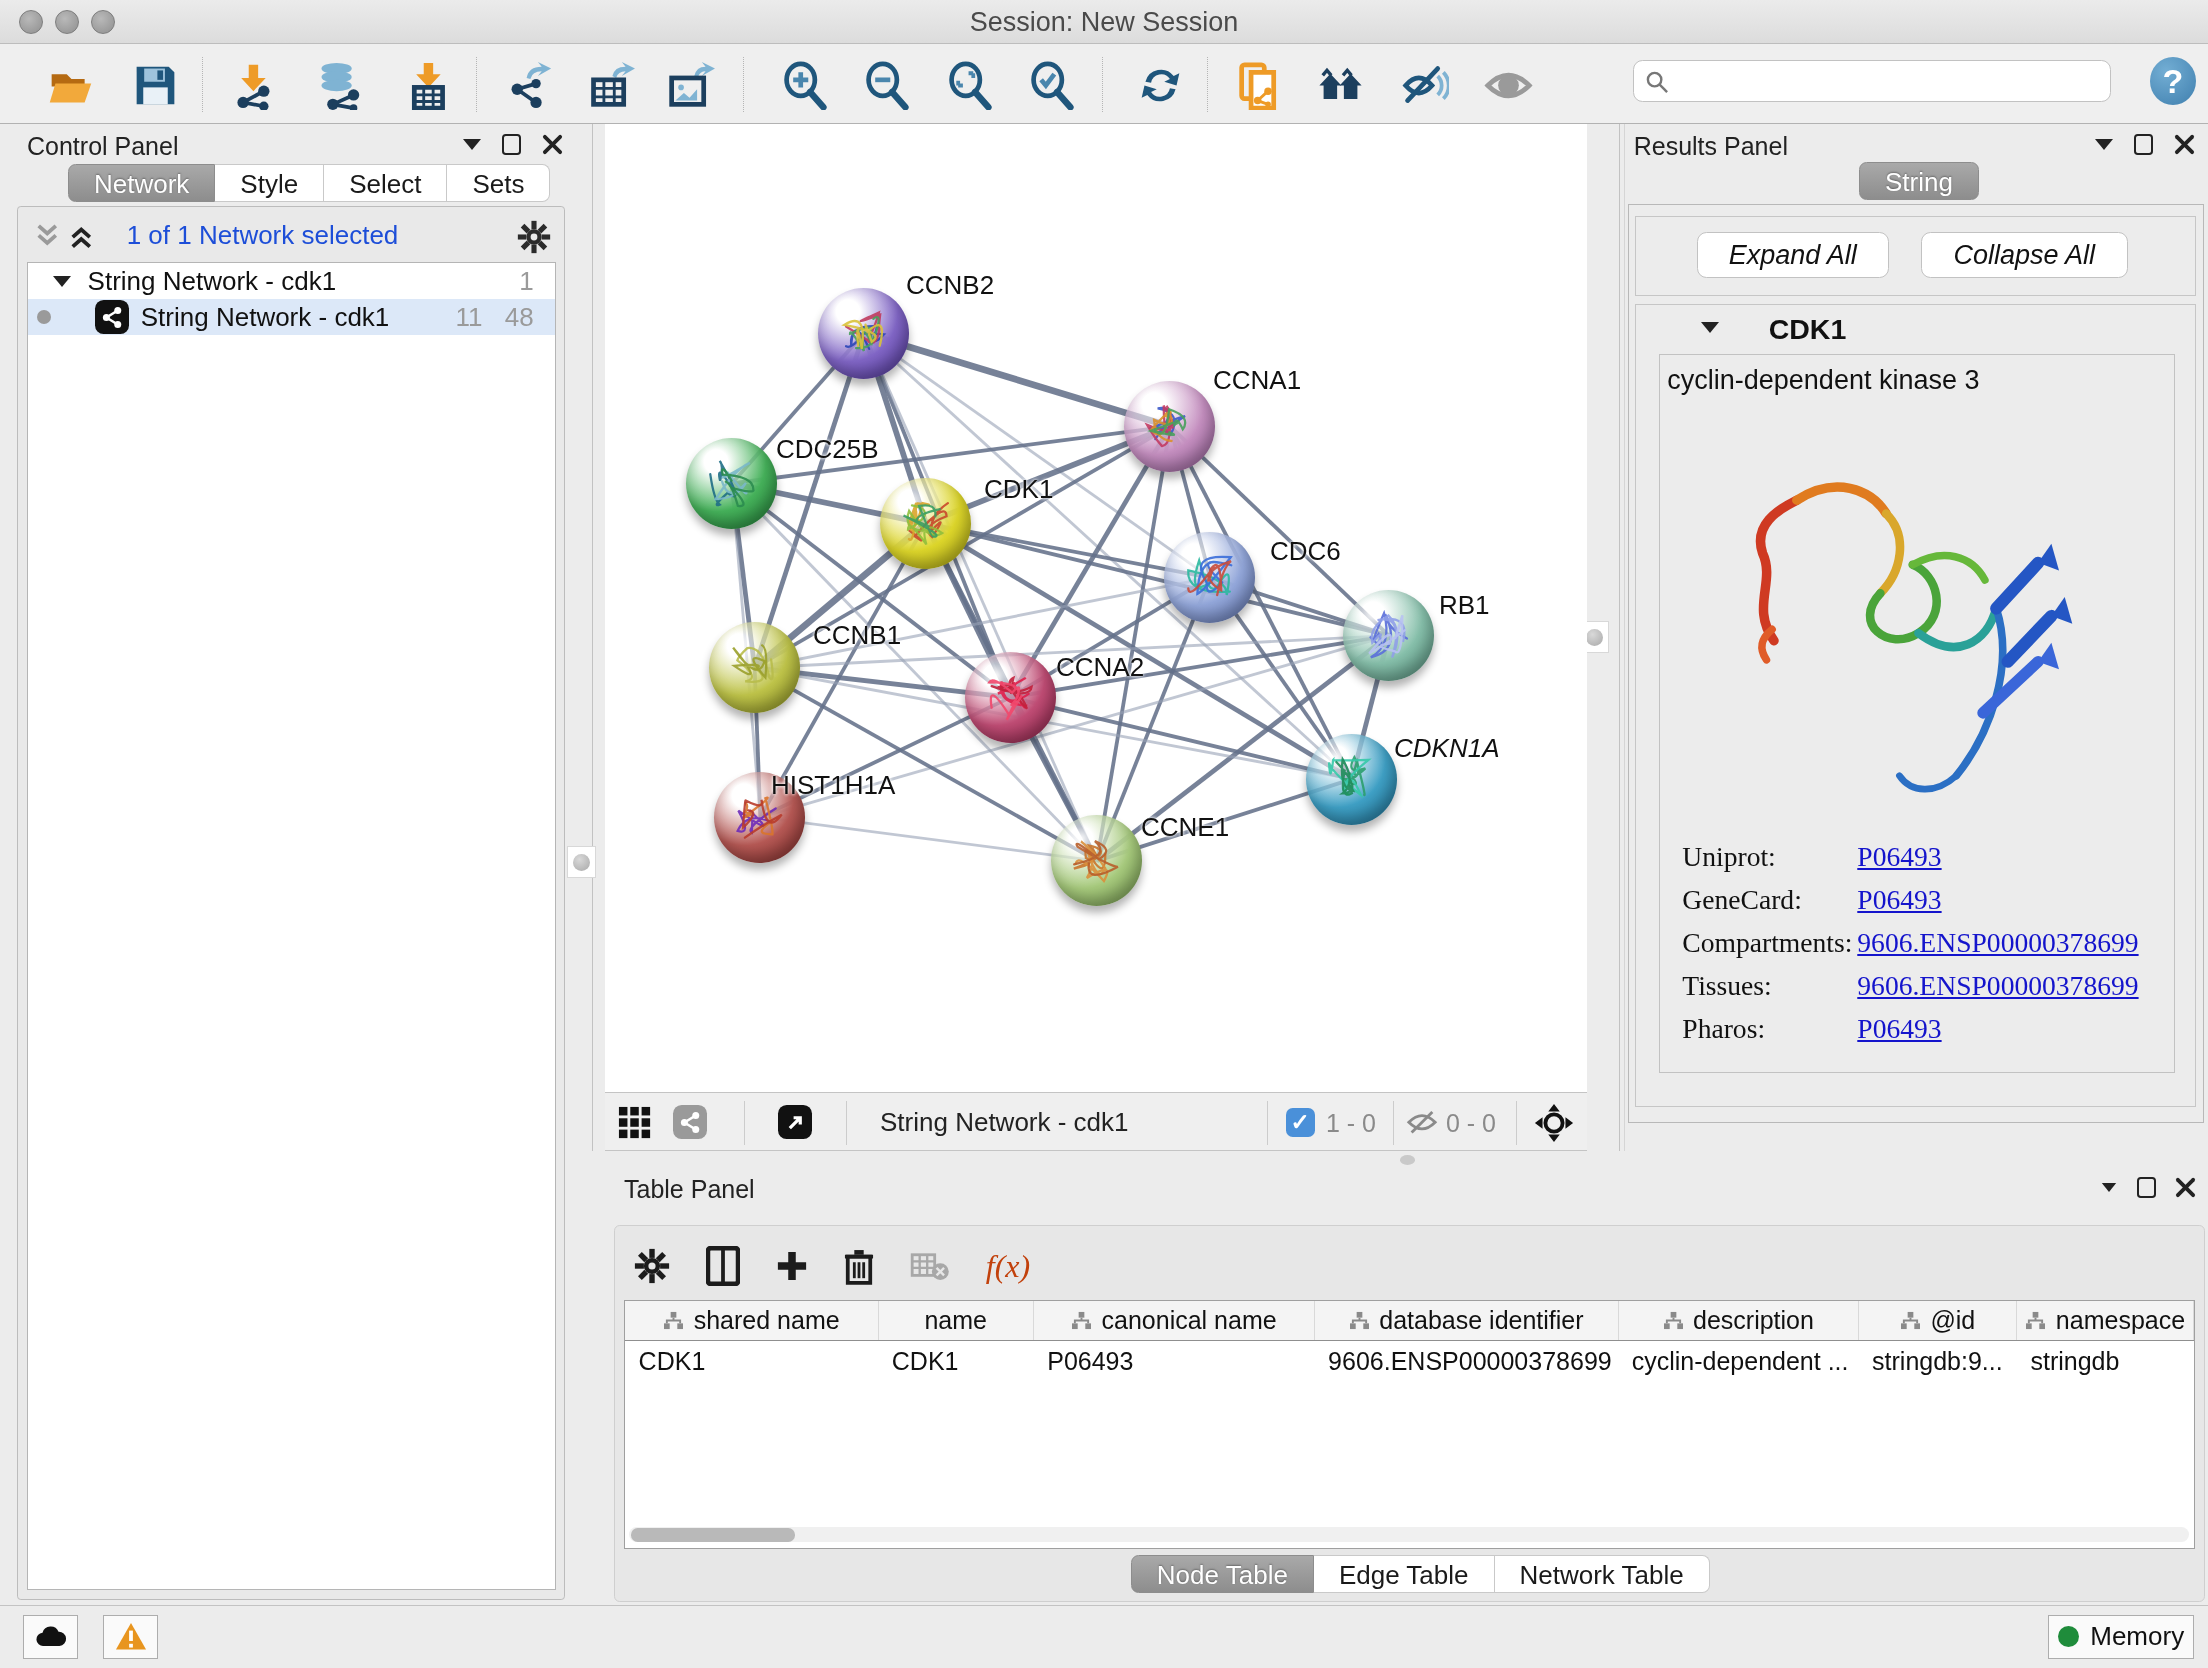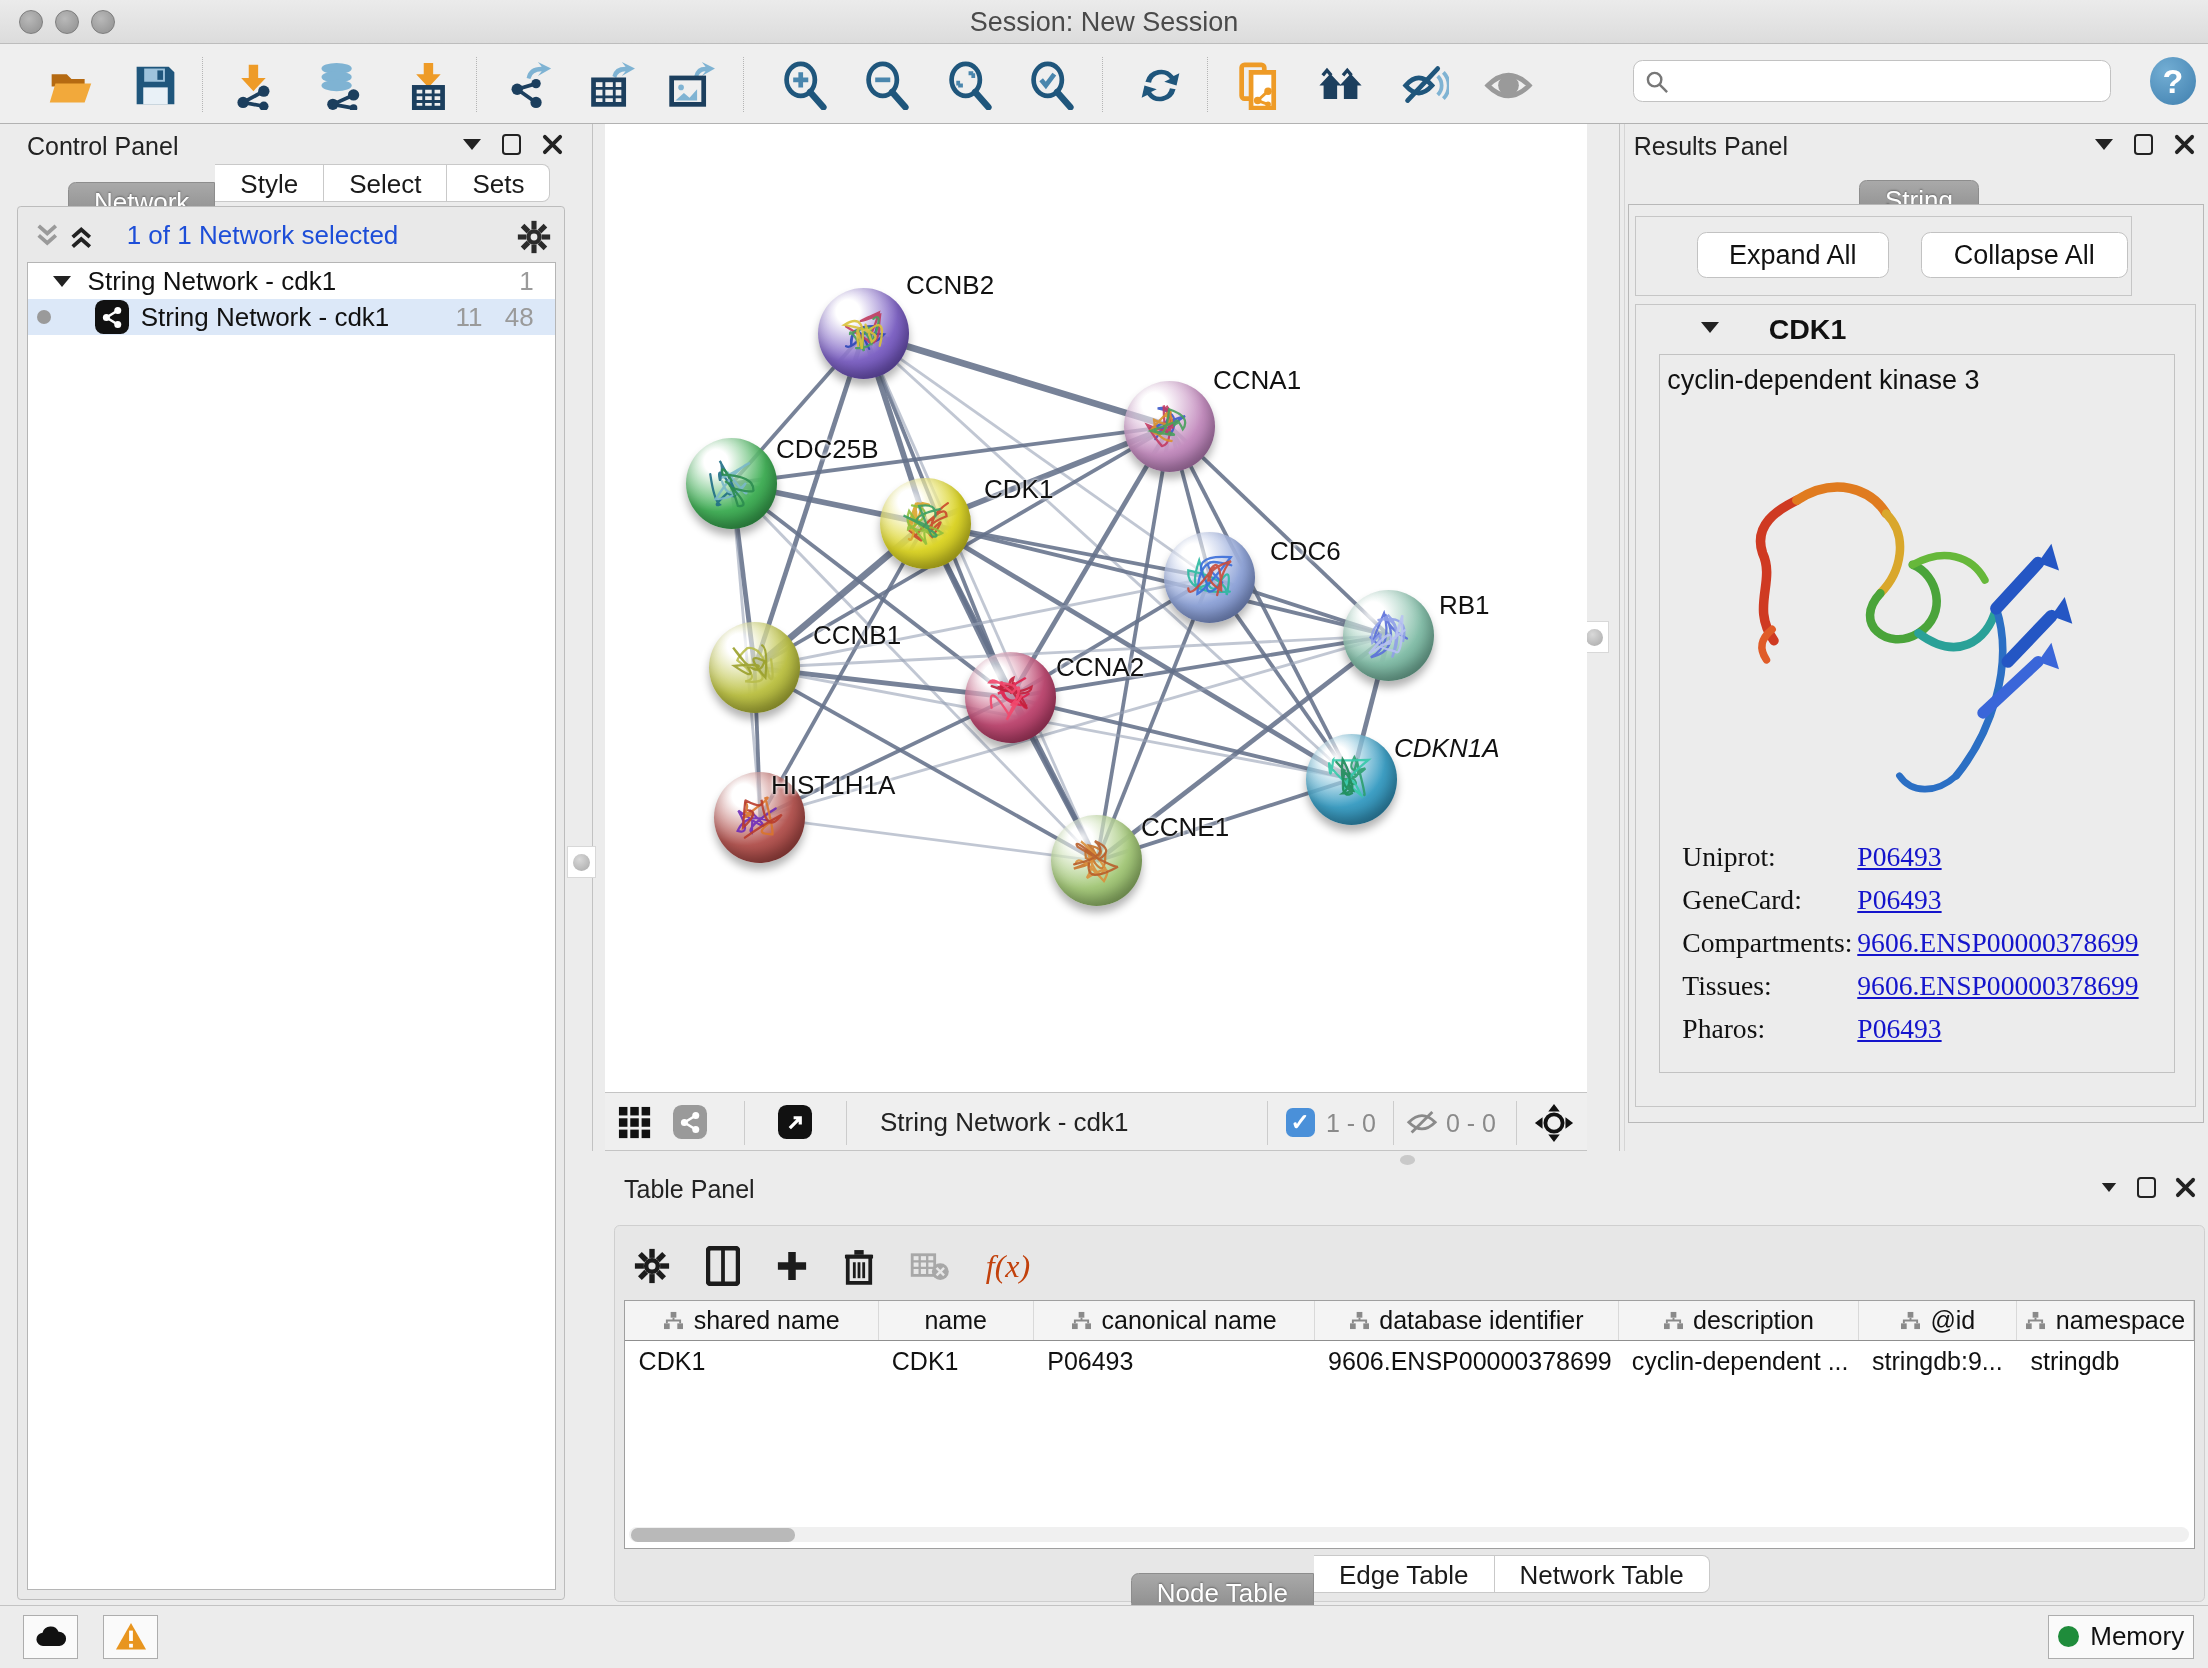--- a/index.html
+++ b/index.html
@@ -33,21 +33,21 @@
   .tri { width:0; height:0; border-left:9.5px solid transparent; border-right:9.5px solid transparent;
     border-top:11.4px solid #222; display:inline-block; }
   .boxic { width:19px; height:21px; border:2.9px solid #222; border-radius:3.8px; display:inline-block; }
 
   .tabset { display:flex; }
   .tab { height:38px; line-height:38px; padding:0 25px; font-size:26px; background:#fff;
     color:#1a1a1a; border:1px solid #c9c9c9; border-left:none; text-align:center; }
   .tab:first-child { border-left:1px solid #c9c9c9; border-radius:7.6px 0 0 7.6px; }
   .tab:last-child { border-radius:0 7.6px 7.6px 0; }
   .tab.sel { background:linear-gradient(#a9a9a9,#8d8d8d); color:#fff;
-    text-shadow:0 -1px 1.9px rgba(0,0,0,.35); border-color:#8d8d8d;margin-top:18px; }
+    text-shadow:0 -1px 1.9px rgba(0,0,0,.35); border-color:#8d8d8d; }
   .tab.single { border-radius:7.6px; border-left:1px solid #8d8d8d; }
 
   
   .control-panel { position:absolute; left:0; top:124px; width:582px; height:1482px; }
   .cp-head { position:absolute; left:27px; top:7.6px; }
   .cp-ctrls { position:absolute; right:19px; top:9.5px; display:flex; gap:21px; align-items:center; }
   .cp-tabs { position:absolute; left:68px; top:40px; }
   .cp-box { position:absolute; left:17px; top:82px; width:548px; height:1394px;
     background:#e9e9e9; border:1px solid #bcbcbc; border-radius:3.8px; }
   .cp-toolrow { position:absolute; left:0; top:13.3px; width:100%; height:34px; }
@@ -82,22 +82,22 @@
     background:radial-gradient(circle at 38% 32%, #d9d9d9, #a8a8a8); display:block; }
   .vsplit-line { position:absolute; top:124px; height:1027px; width:0; border-left:1.9px solid #c2c2c2; }
 
   
   .results-panel { position:absolute; left:1628px; top:124px; width:580px; height:1008px; }
   .rp-head { position:absolute; left:5.7px; top:7.6px; }
   .rp-ctrls { position:absolute; right:13.3px; top:9.5px; display:flex; gap:21px; align-items:center; }
   .rp-tab { position:absolute; left:231px; top:38px; }
   .rp-outer { position:absolute; left:0px; top:80px; width:576px; height:919px;
     background:#ececec; border:1.9px solid #b8b8b8; }
-  .rp-btnbox { position:absolute; left:5.7px; top:11.4px; width:497px; height:80px;
-    border:1.9px solid #c6c6c6; background:#ececec; }
+  .rp-btnbox { position:absolute; left:5.7px; top:11.4px; width:561px; height:80px;
+    border:1.9px solid #c6c6c6; background:#ececec;font-style:italic; }
   .rp-btn { position:absolute; top:15px; height:46px; background:#fff; border:1px solid #c2c2c2;
     border-radius:9.5px; font-size:27px; color:#111; text-align:center; line-height:44px; }
   .rp-card { position:absolute; left:5.7px; top:99px; width:561px; height:803px;
     border:1.9px solid #c6c6c6; background:#ececec; }
   .rp-cardhead { position:absolute; left:0; top:0; width:100%; height:48px; }
   .rp-protname { position:absolute; left:133px; top:7.6px; font-size:28.5px; font-weight:bold; color:#111; }
   .rp-inner { position:absolute; left:23px; top:49px; width:516px; height:719px;
     border:1px solid #c2c2c2; background:#ececec; }
   .rp-desc { position:absolute; left:7.6px; top:9.5px; font-size:27px; color:#111; }
   .rp-ribbon { position:absolute; left:57px; top:67px; }

